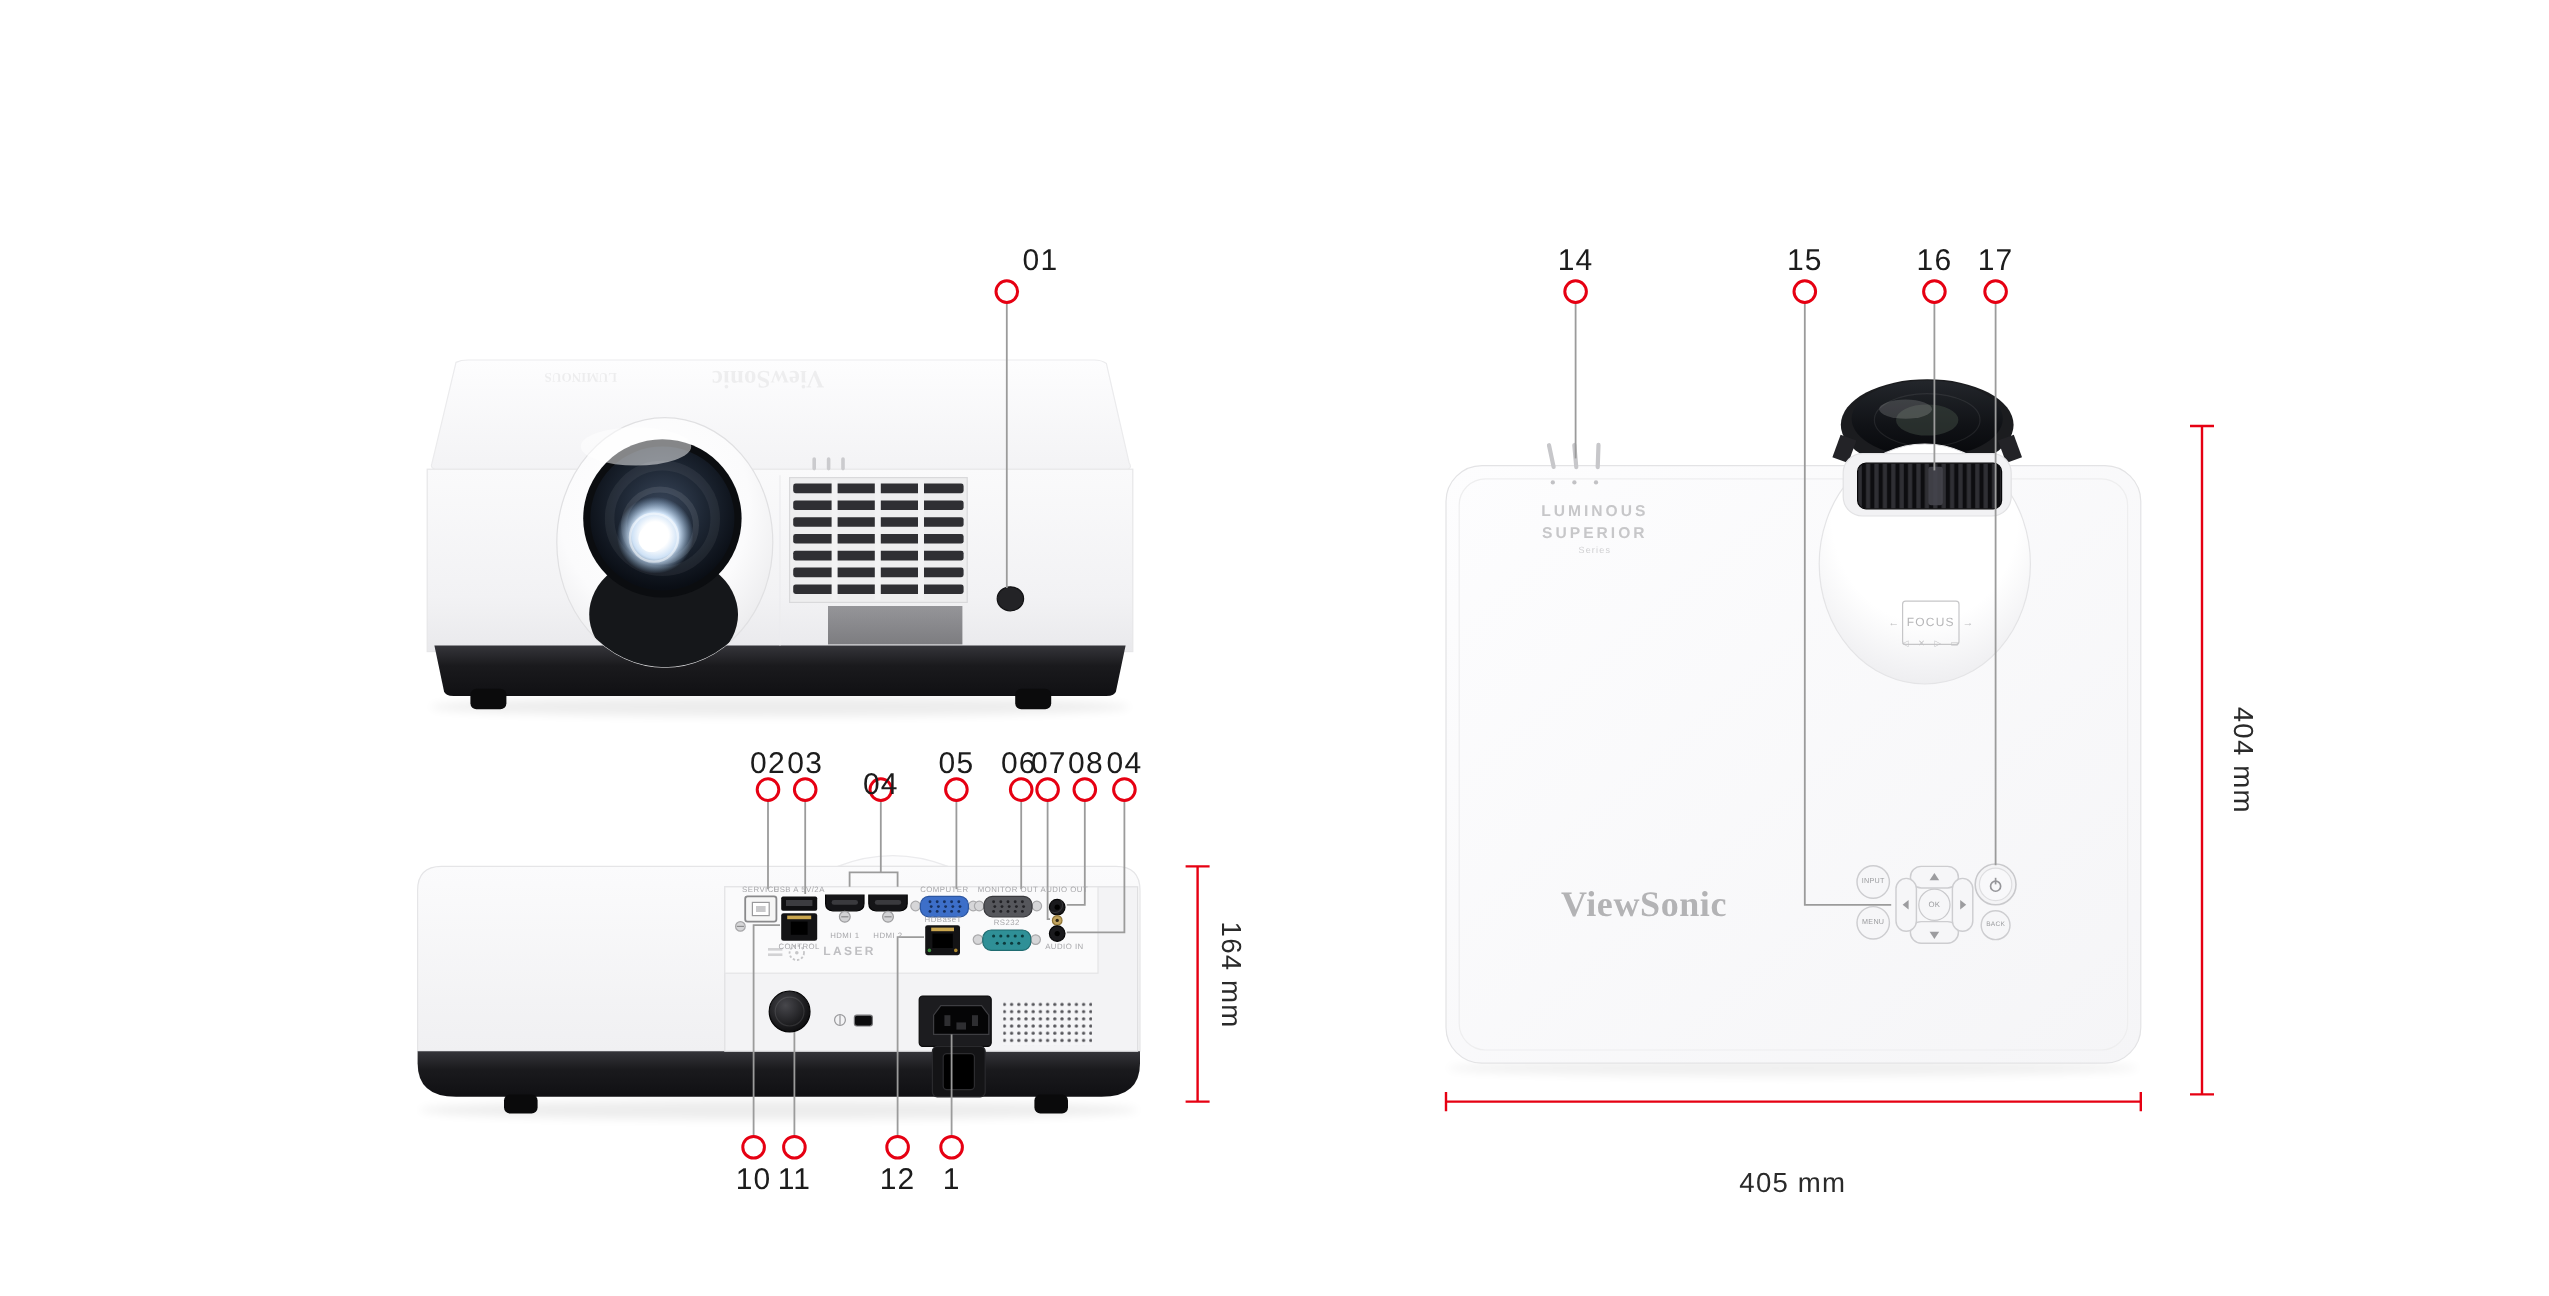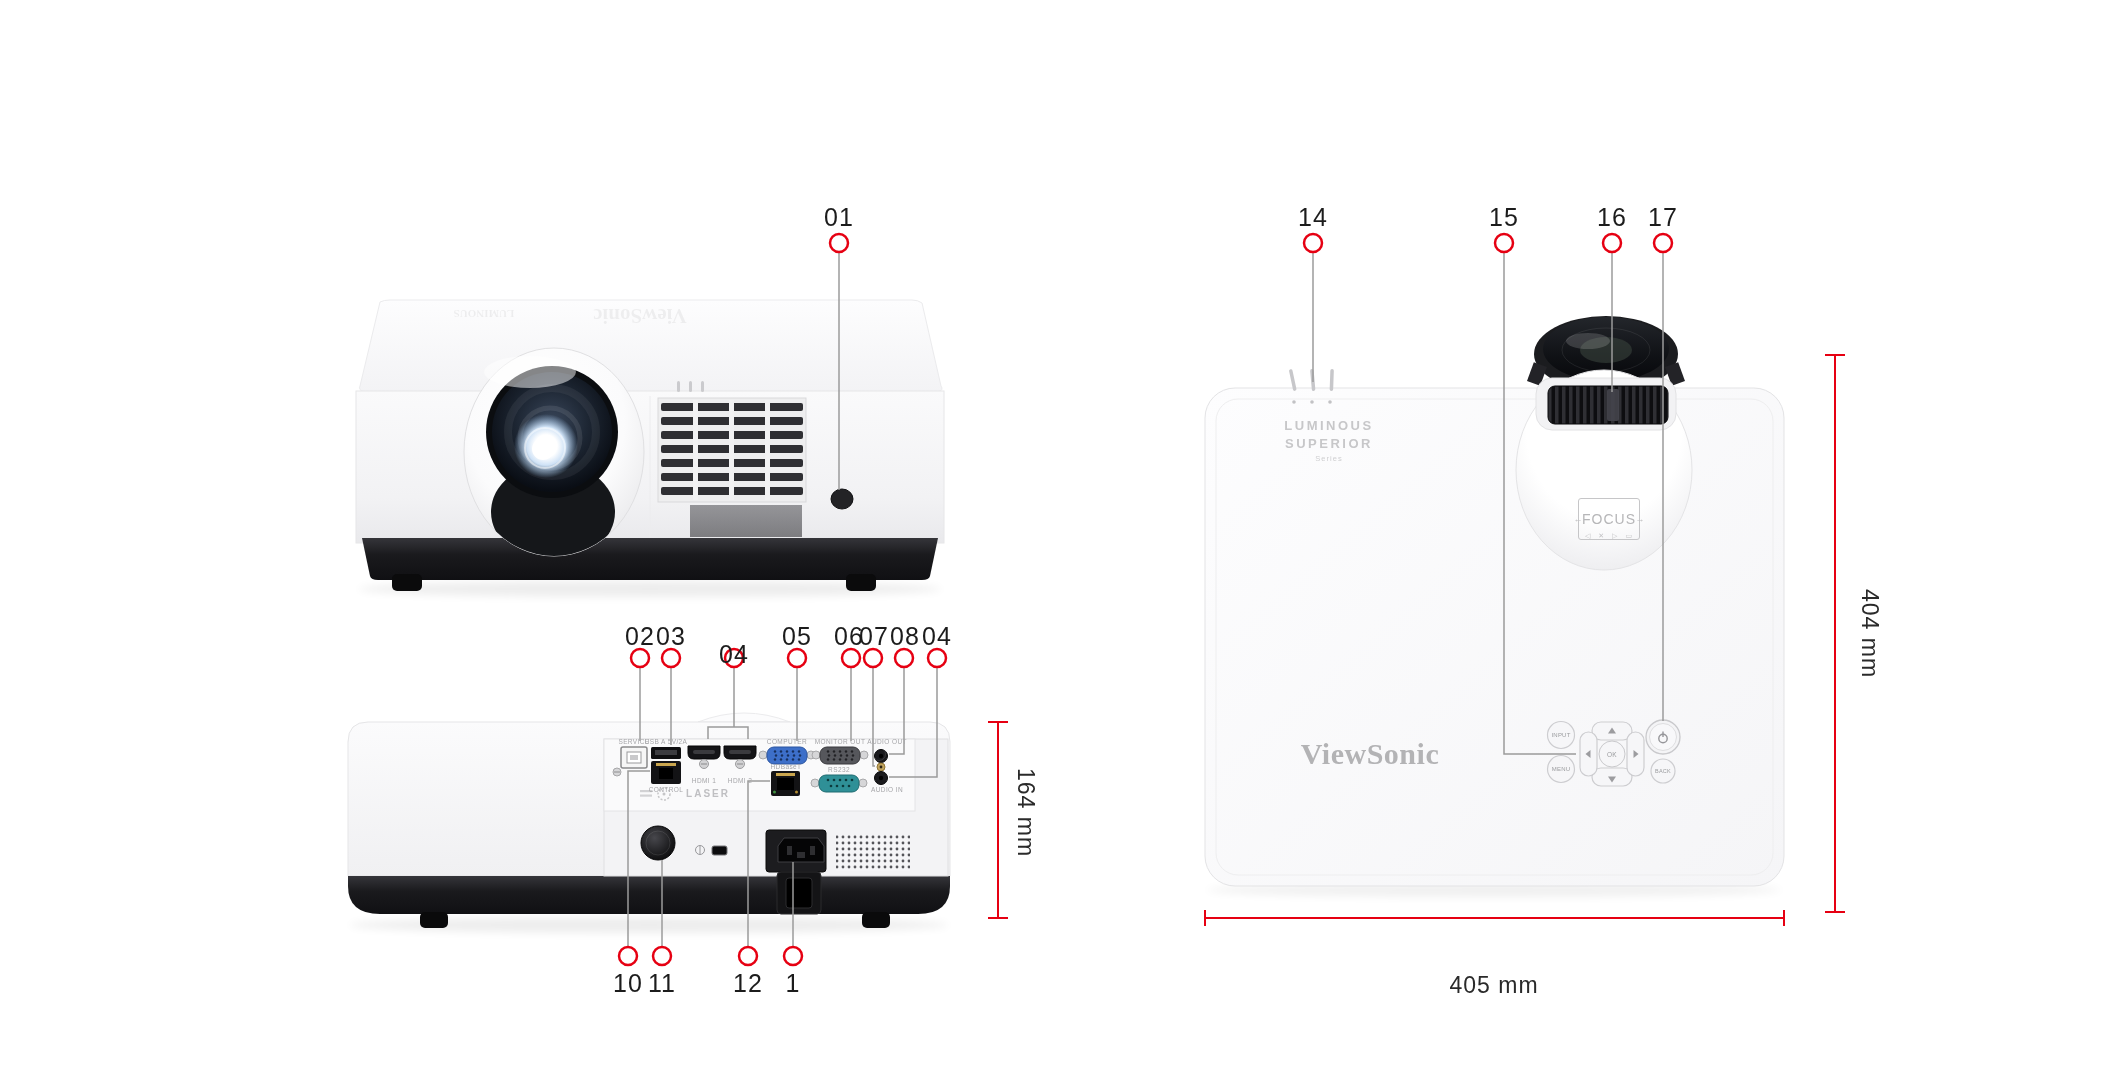--- a/index.html
+++ b/index.html
@@ -13,21 +13,21 @@
   .dim.v{writing-mode:vertical-rl;}
   .plabel{font-size:6.5px;color:#a6a6a9;letter-spacing:.4px;transform:translateX(-50%);}
   .klabel{font-size:6px;color:#9b9c9f;transform:translate(-50%,-50%);letter-spacing:.2px;}
   .laser{font-size:10px;font-weight:bold;color:#bfbfc2;letter-spacing:2px;transform:translateX(-50%);}
   .lum{font-size:13px;font-weight:bold;letter-spacing:2.5px;color:#c7c7c9;transform:translateX(-50%);}
   .ser{font-size:7.5px;color:#cfcfd1;letter-spacing:1px;transform:translateX(-50%);}
   .vslogo{font-family:"Liberation Serif","DejaVu Serif",serif;font-weight:bold;font-size:30px;
           color:#b3b3b5;transform:translate(-50%,-50%);letter-spacing:.5px;}
   .ghost{font-family:"Liberation Serif","DejaVu Serif",serif;font-weight:bold;
          transform:translateX(-50%) rotate(180deg);color:rgba(0,0,0,0.055);}
-  .focusbox{font-size:14px;color:#b6b6b8;letter-spacing:1px;border:1px solid #c6c6c8;
+  .focusbox{font-size:10px;color:#b6b6b8;letter-spacing:1px;border:1px solid #c6c6c8;
             border-radius:3px;padding:12px 3px;transform:translate(-50%,-50%);}
   .fa{font-size:9px;color:#bdbdbf;transform:translate(-50%,-50%);}
   .ficons{font-size:7px;color:#c3c3c5;letter-spacing:3px;transform:translate(-50%,-50%);}
 </style>
 </head>
 <body>
 
 <div class="stage">
 
 <svg width="2124" height="1080" viewBox="0 0 2124 1080">
@@ -404,21 +404,21 @@
         <circle cx="1663" cy="243" r="9"></circle>
   </g>
 
   <g stroke="#e60012" stroke-width="2" fill="none">
     <path d="M998,722 V918 M988,722 H1008 M988,918 H1008"></path>
     <path d="M1205,918 H1784 M1205,910 V926 M1784,910 V926"></path>
     <path d="M1835,355 V912 M1825,355 H1845 M1825,912 H1845"></path>
   </g>
 </svg>
 
-<div class="txt num" style="left:839px;top:203px">01</div>
+<div class="txt num" style="left:867px;top:203px">01</div>
 <div class="txt num" style="left:640px;top:622px">02</div>
 <div class="txt num" style="left:671px;top:622px">03</div>
 <div class="txt num" style="left:734px;top:640px">04</div>
 <div class="txt num" style="left:797px;top:622px">05</div>
 <div class="txt num" style="left:849px;top:622px">06</div>
 <div class="txt num" style="left:874px;top:622px">07</div>
 <div class="txt num" style="left:905px;top:622px">08</div>
 <div class="txt num" style="left:937px;top:622px">04</div>
 <div class="txt num" style="left:628px;top:969px">10</div>
 <div class="txt num" style="left:662px;top:969px">11</div>

